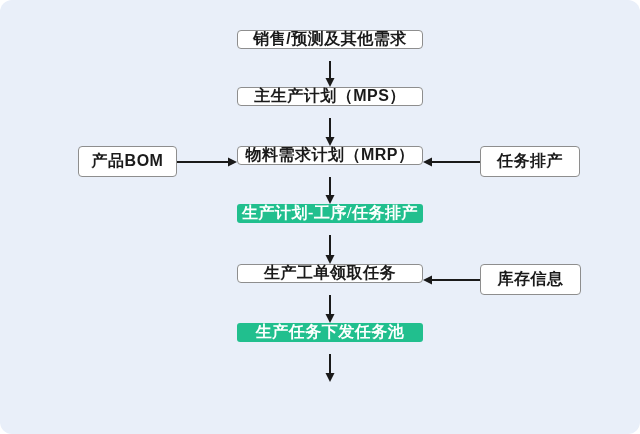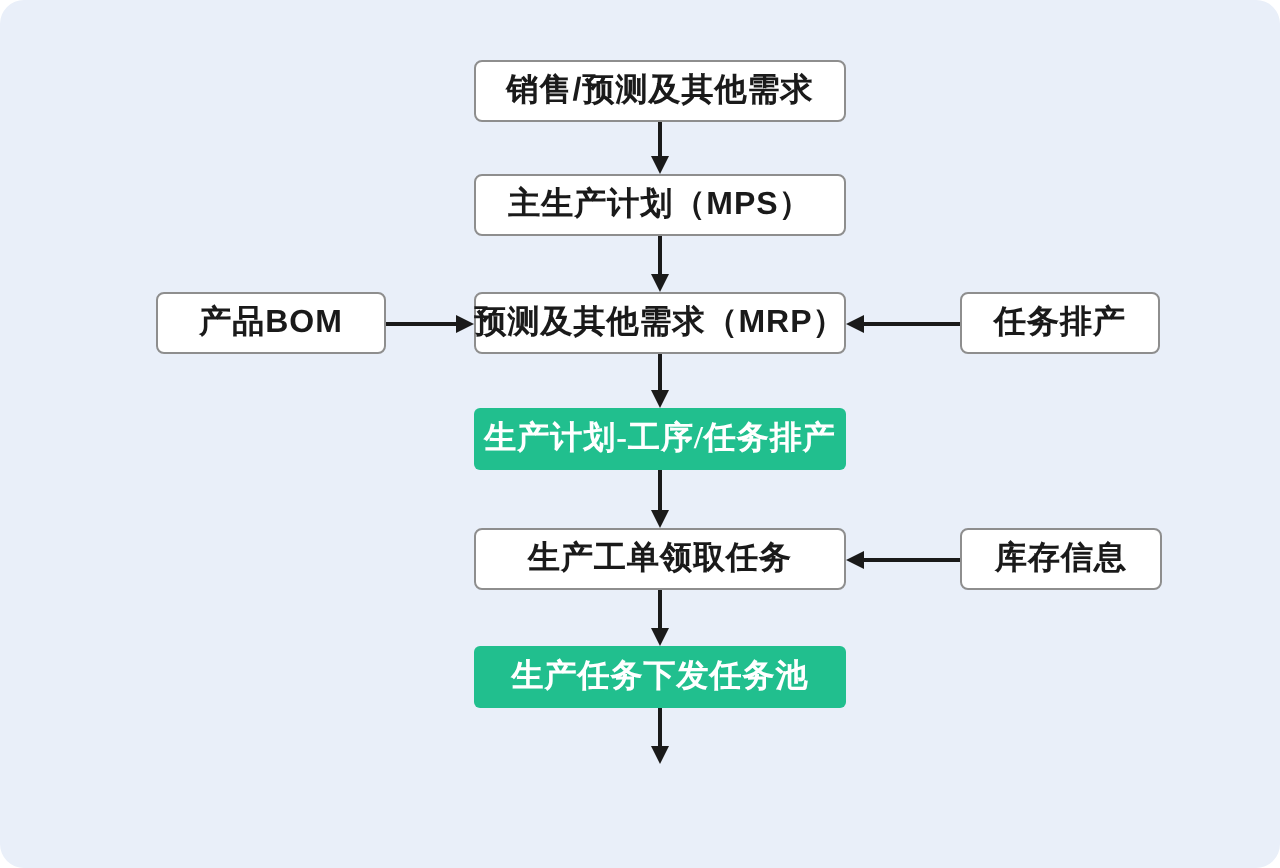--- a/index.html
+++ b/index.html
@@ -37,30 +37,30 @@
     color: #1a1a1a;
   }
   .node.green {
     background: #21bf8e;
     border: none;
     border-radius: 3px;
     color: #ffffff;
     font-family: Liberation Serif, serif;
   }
   
-  .col-center { left: 237px; width: 186px; height: 31px; }
+  .col-center { left: 237px; width: 186px; height: 19px; }
   .n-sales     { top: 30px; }
   .n-mps       { top: 87px; }
   .n-mrp       { top: 146px; }
   .n-plansched { top: 204px; }
   .n-taskpool  { top: 264px; }
   .n-workorder { top: 323px; }
   .n-workshop  { top: 382px; }
   
-  .n-bom       { left: 78px;  top: 146px; width: 115px;  height: 31px; }
+  .n-bom       { left: 78px;  top: 146px; width: 99px;  height: 31px; }
   .n-inventory { left: 480px; top: 146px; width: 100px; height: 31px; }
   .n-assistant { left: 480px; top: 264px; width: 101px; height: 31px; }
 
   .arrow-layer {
     position: absolute;
     left: 0; top: 0;
     width: 640px; height: 434px;
     pointer-events: none;
   }
 </style>
@@ -111,21 +111,21 @@
       </g>
     </g>
   </svg>
 
   <div class="node plain col-center n-sales">销售/预测及其他需求</div>
 
   <div class="node plain col-center n-mps">主生产计划（MPS）</div>
 
   <div class="node plain n-bom">产品BOM</div>
 
-  <div class="node plain col-center n-mrp">预测及其他需求（MRP）</div>
+  <div class="node plain col-center n-mrp">物料需求计划（MRP）</div>
 
   <div class="node plain n-inventory">任务排产</div>
 
   <div class="node green col-center n-plansched">生产计划-工序/任务排产</div>
 
   <div class="node plain col-center n-taskpool">生产工单领取任务</div>
 
   <div class="node plain n-assistant">库存信息</div>
 
   <div class="node green col-center n-workorder">生产任务下发任务池</div>

